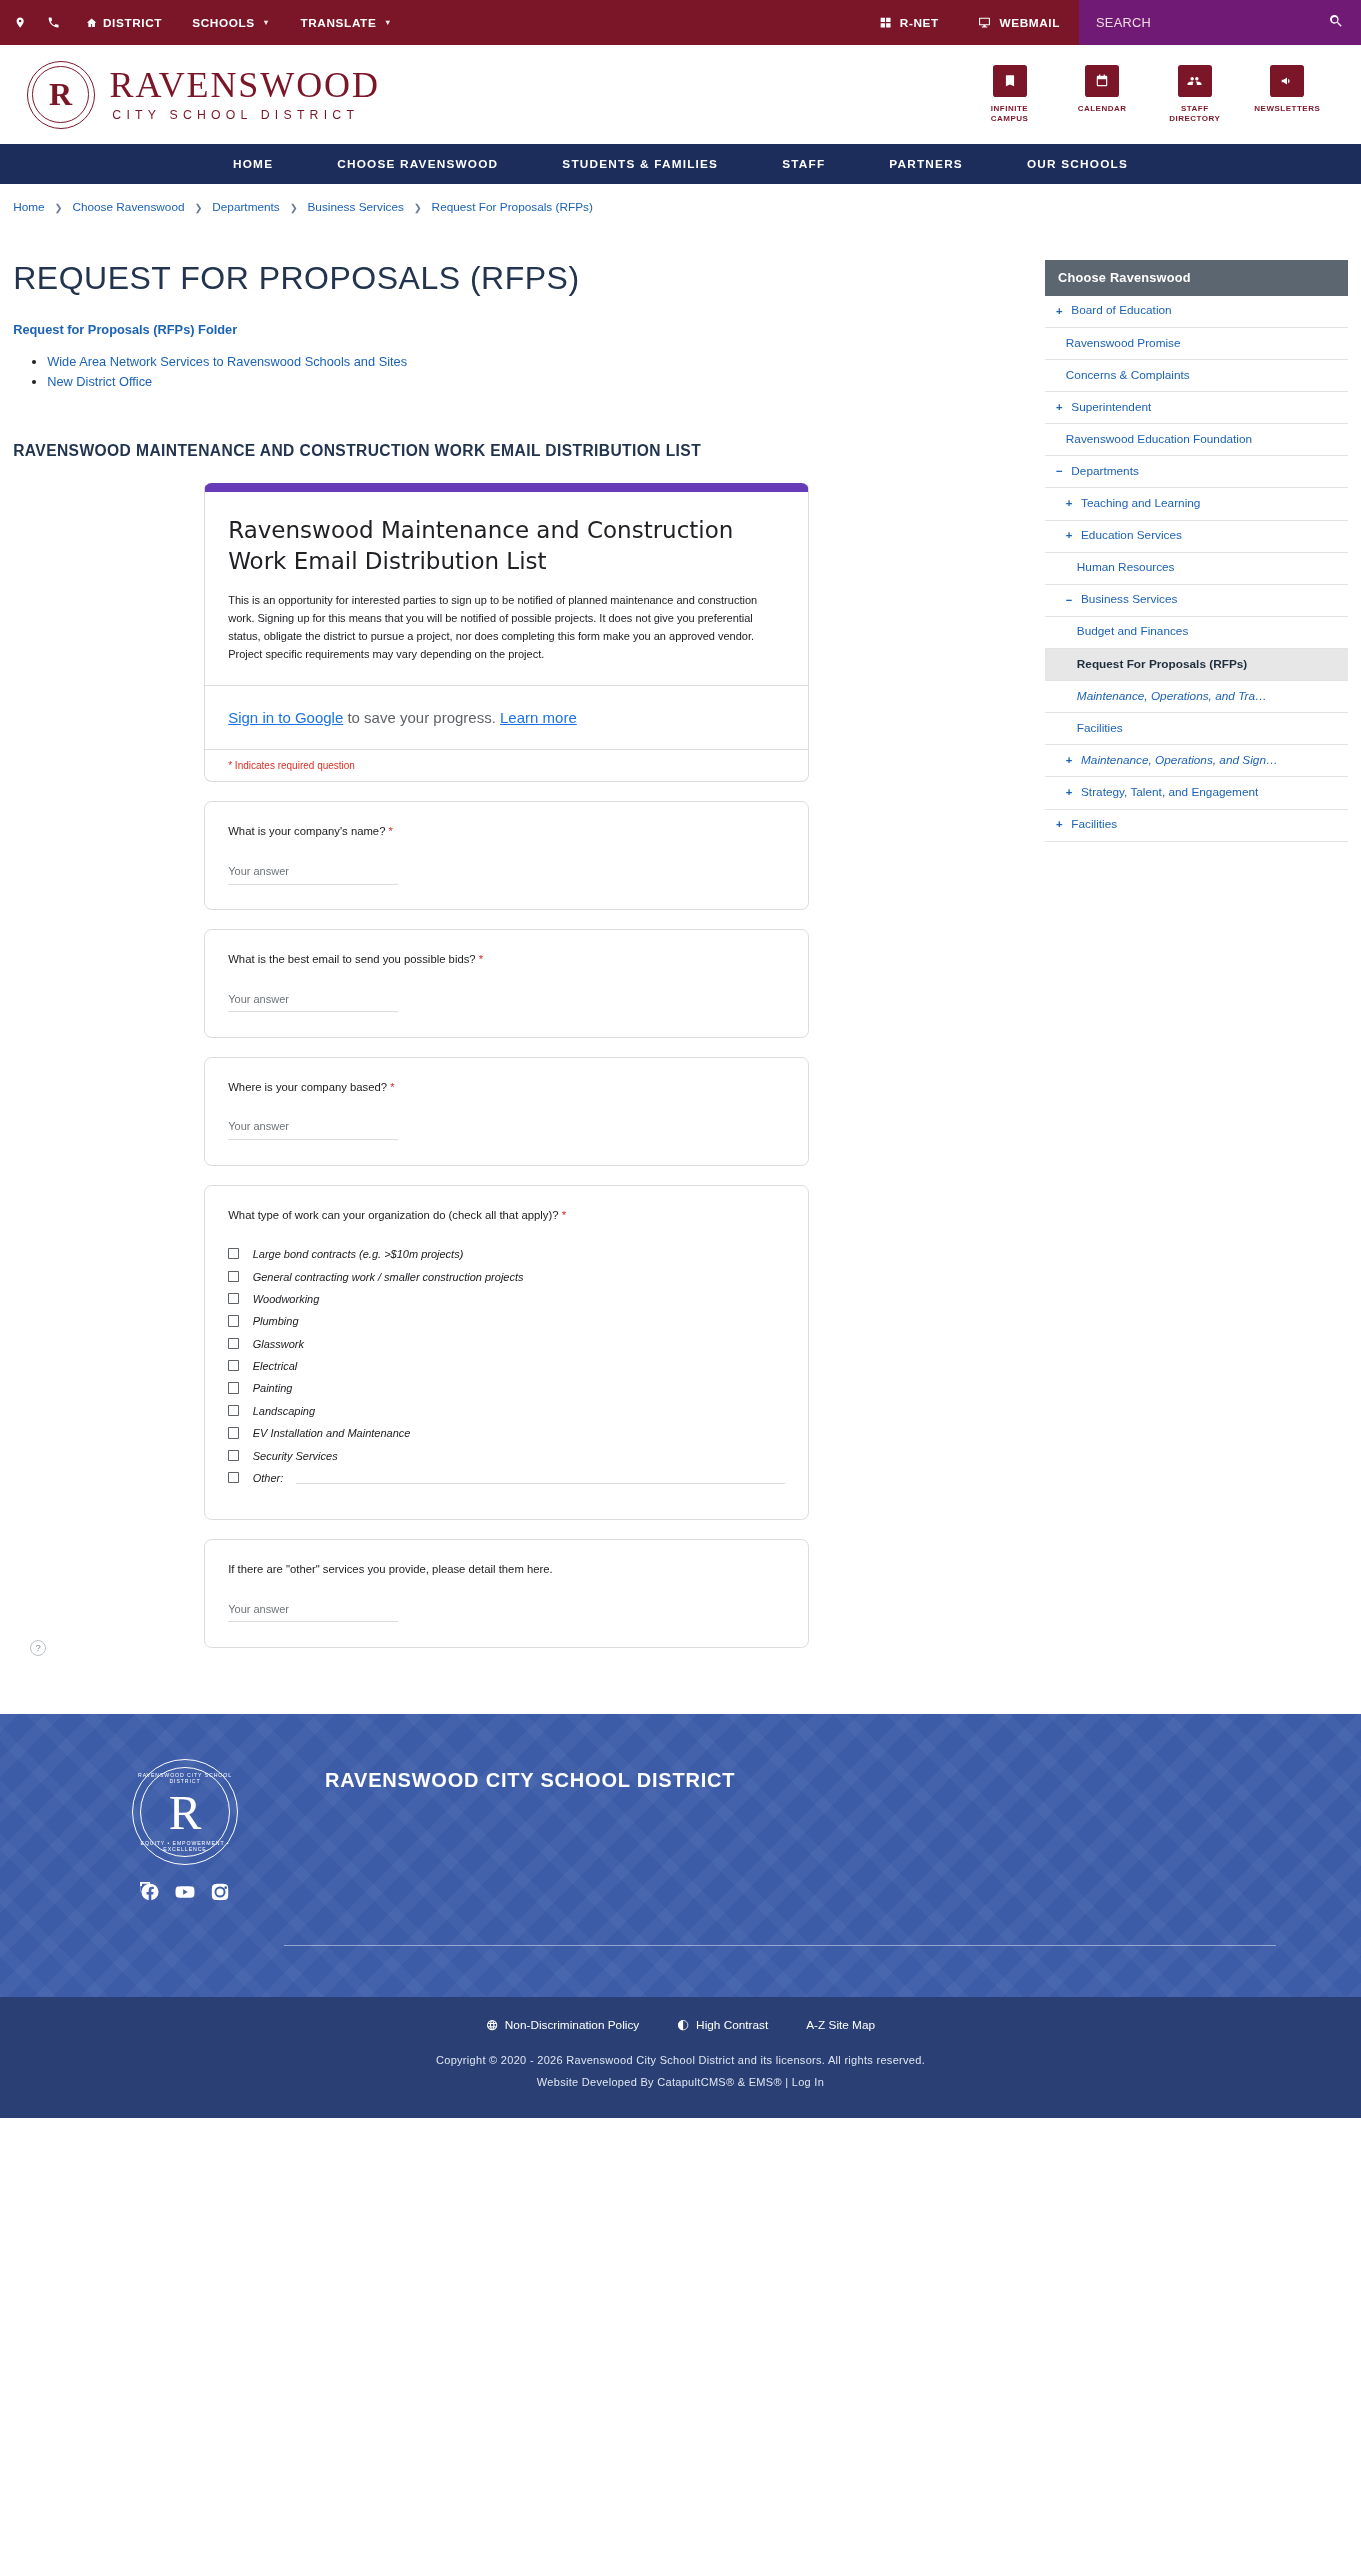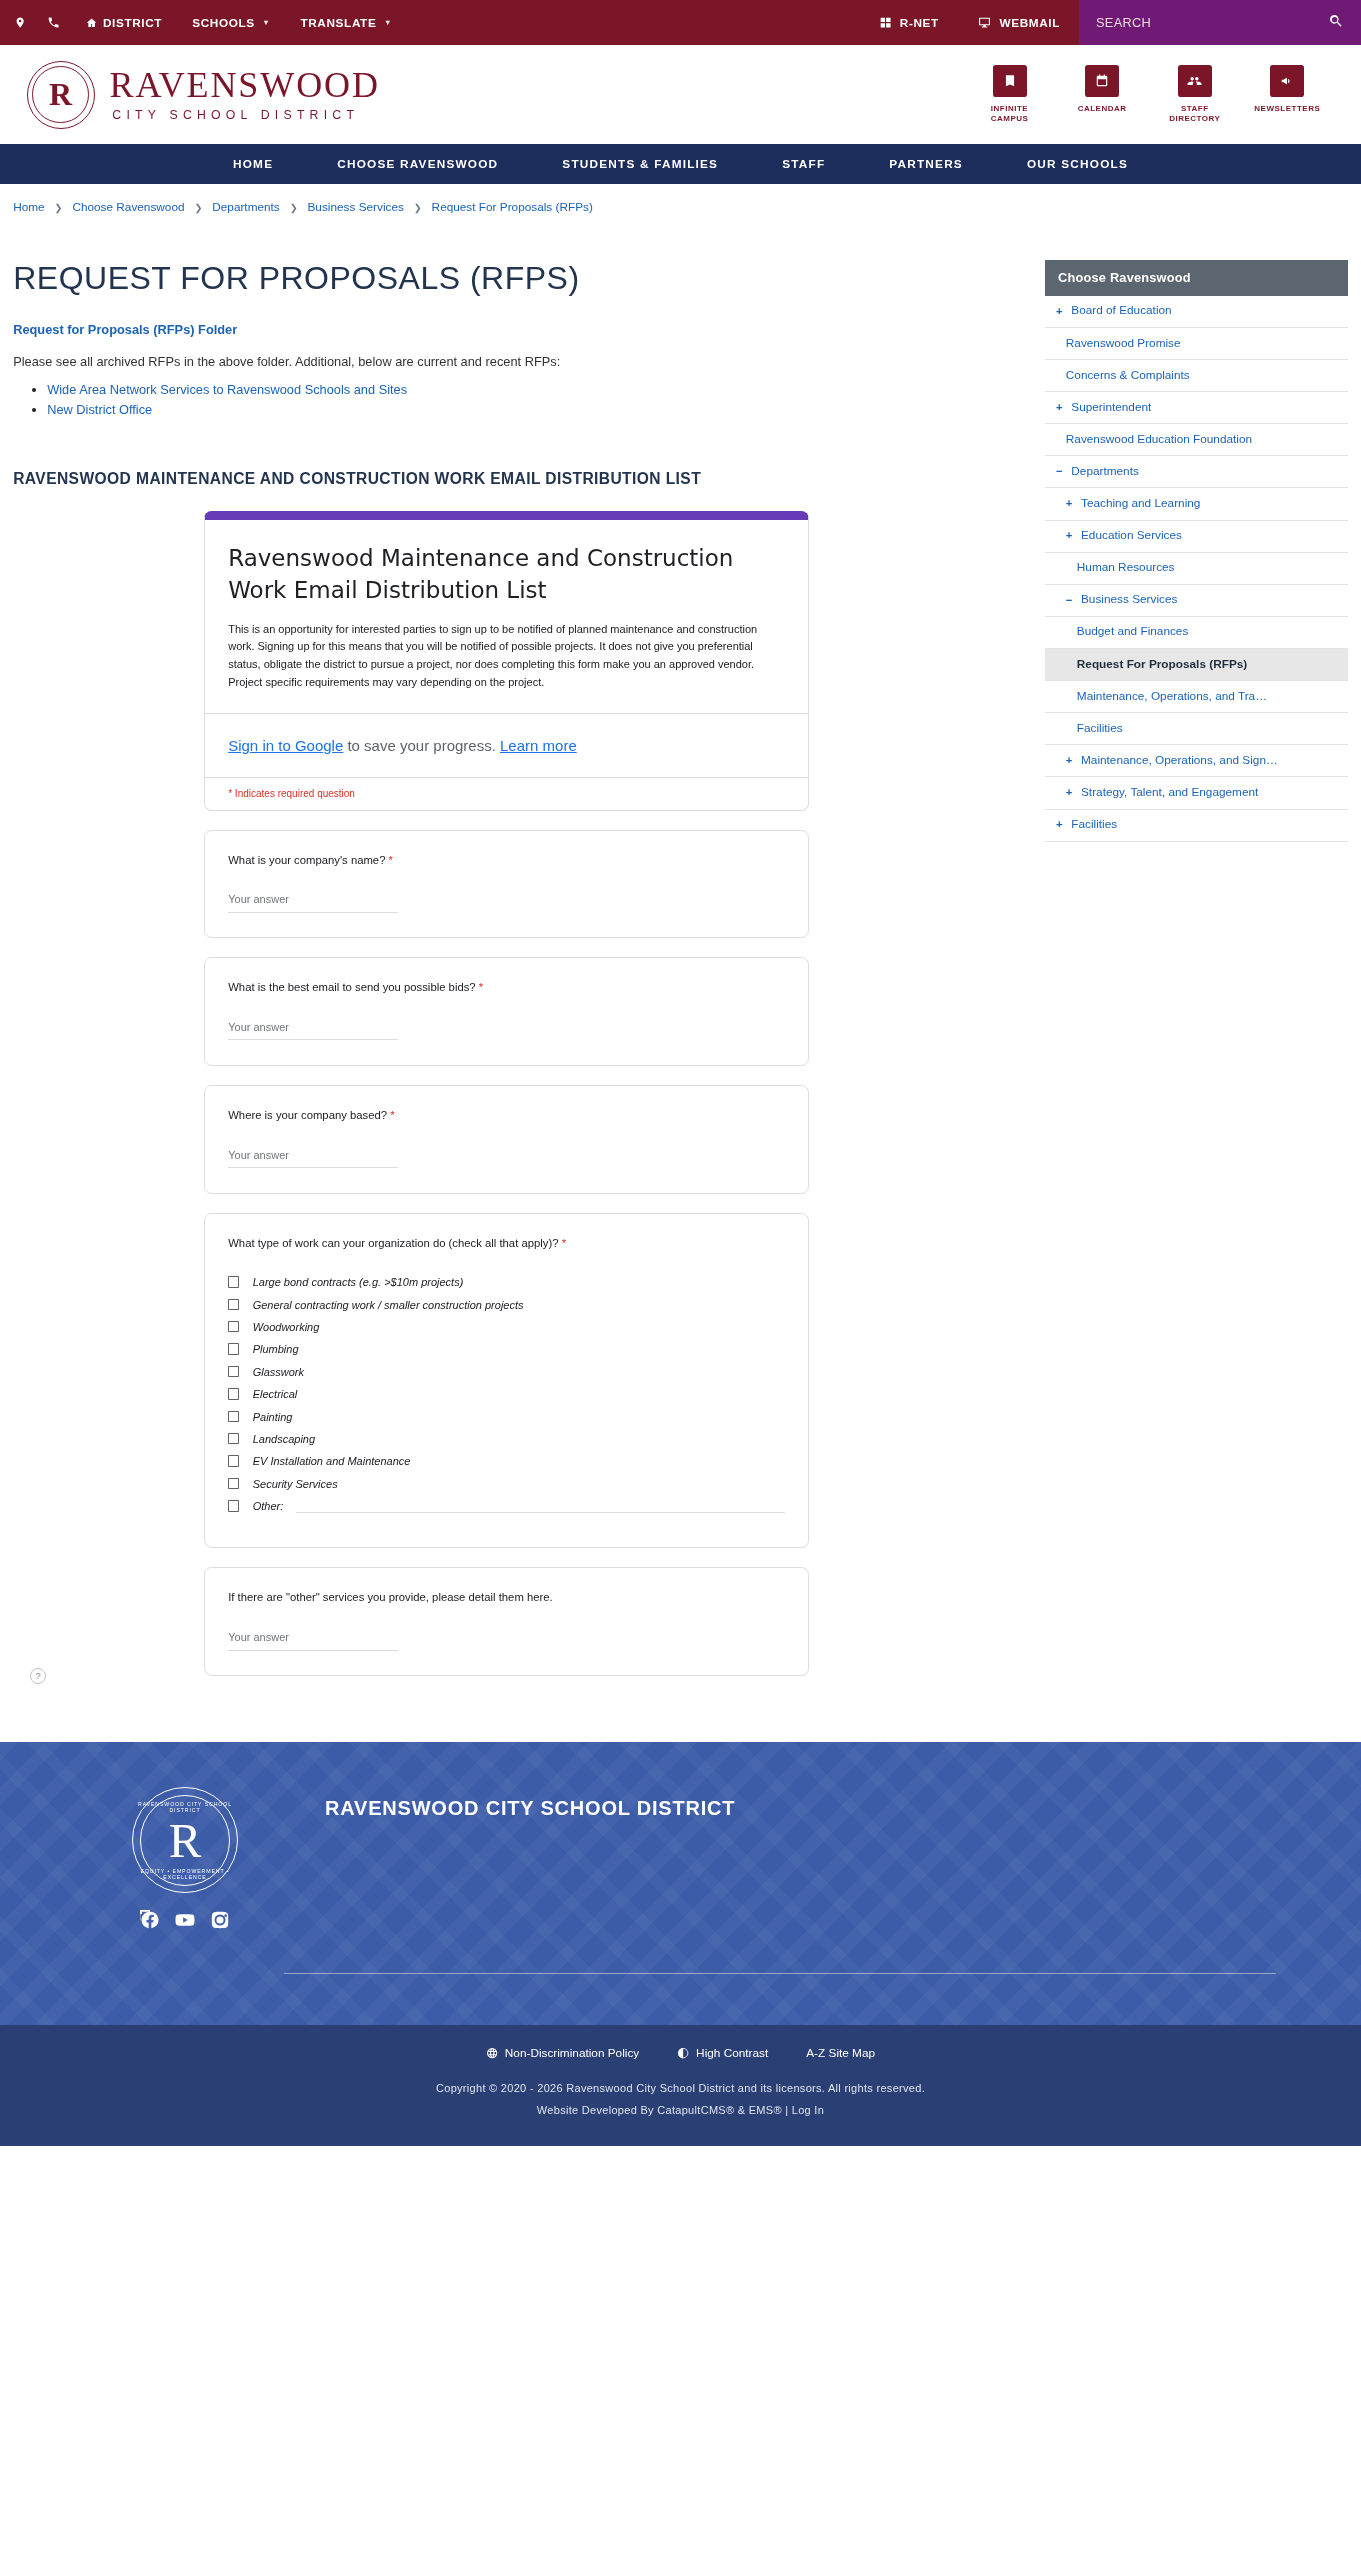--- a/index.html
+++ b/index.html
@@ -149,21 +149,21 @@
   .sb-item {
     border-bottom:0.9px solid #e3e3e3; font-size:11.8px; color:#1b62b5;
     padding:7.6px 11.3px; display:flex; align-items:center; gap:5.7px; line-height:1.35;
     background:#fff;
   }
   .sb-item.active { background:#e7e7e7; color:#1f2d3d; font-weight:700; }
   .sb-plus { color:#1b62b5; font-weight:700; font-size:11.3px; width:9.5px; display:inline-block; }
   .sb-l1 { padding-left:11.3px; }
   .sb-l2 { padding-left:21px; }
   .sb-l3 { padding-left:32px; }
-  .sb-text-ellip { white-space:nowrap; overflow:hidden; text-overflow:ellipsis; }
+  .sb-text-ellip { white-space:nowrap; overflow:hidden; text-overflow:ellipsis;font-style:italic; }
 
   
   .footer {
     margin-top:47px; background:#3c5ca8; color:#fff; padding:45px 0 0 0; position:relative;
     overflow:hidden;
   }
   .footer::before{
     content:""; position:absolute; inset:0;
     background:
       repeating-linear-gradient(135deg, rgba(255,255,255,.035) 0 13.2px, rgba(0,0,0,0) 13.2px 32px),
@@ -310,21 +310,20 @@
   <span class="sep">❯</span>
   <a href="#">Business Services</a>
   <span class="sep">❯</span>
   <span class="crumb-last">Request For Proposals (RFPs)</span>
 </div>
 
 <div class="page-wrap">
   <div class="content-col">
     <h1 class="page-title">REQUEST FOR PROPOSALS (RFPS)</h1>
     <div class="folder-link">Request for Proposals (RFPs) Folder</div>
-    <div class="intro-text">Please see all archived RFPs in the above folder. Additional, below are current and recent RFPs:</div>
     <ul class="rfp-list">
       <li><a href="#">Wide Area Network Services to Ravenswood Schools and Sites</a></li>
       <li><a href="#">New District Office</a></li>
     </ul>
 
     <h2 class="section-heading">RAVENSWOOD MAINTENANCE AND CONSTRUCTION WORK EMAIL DISTRIBUTION LIST</h2>
 
     <div class="form-embed-outer">
       <div class="form-embed">
 

